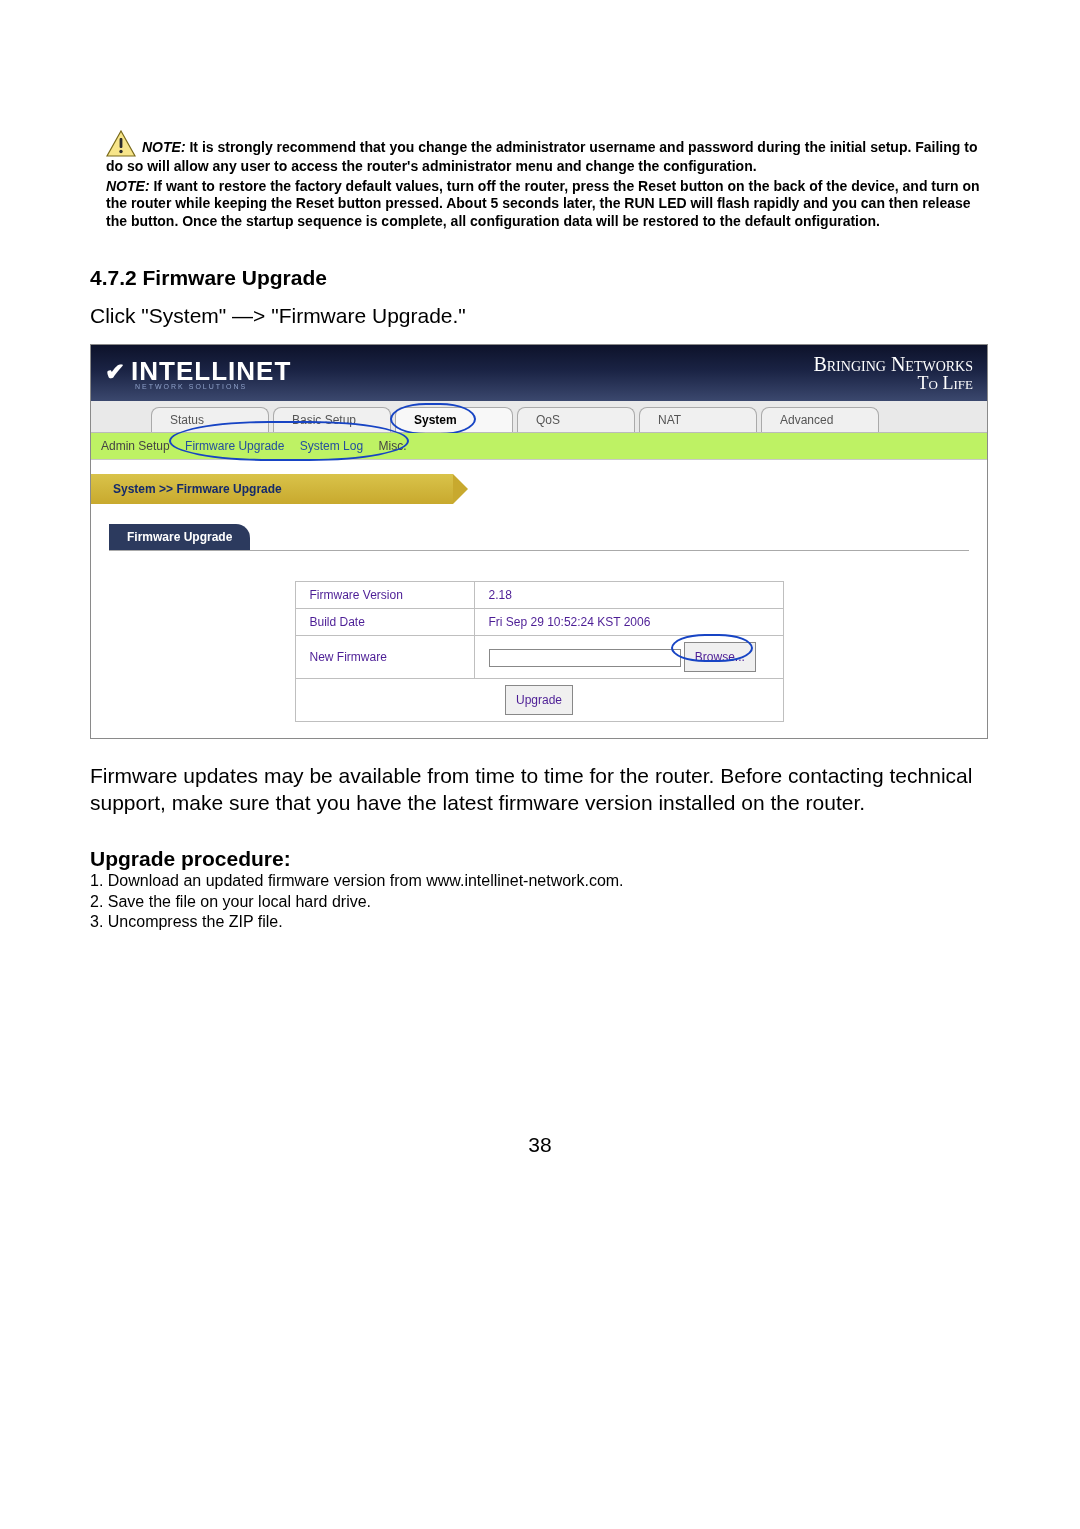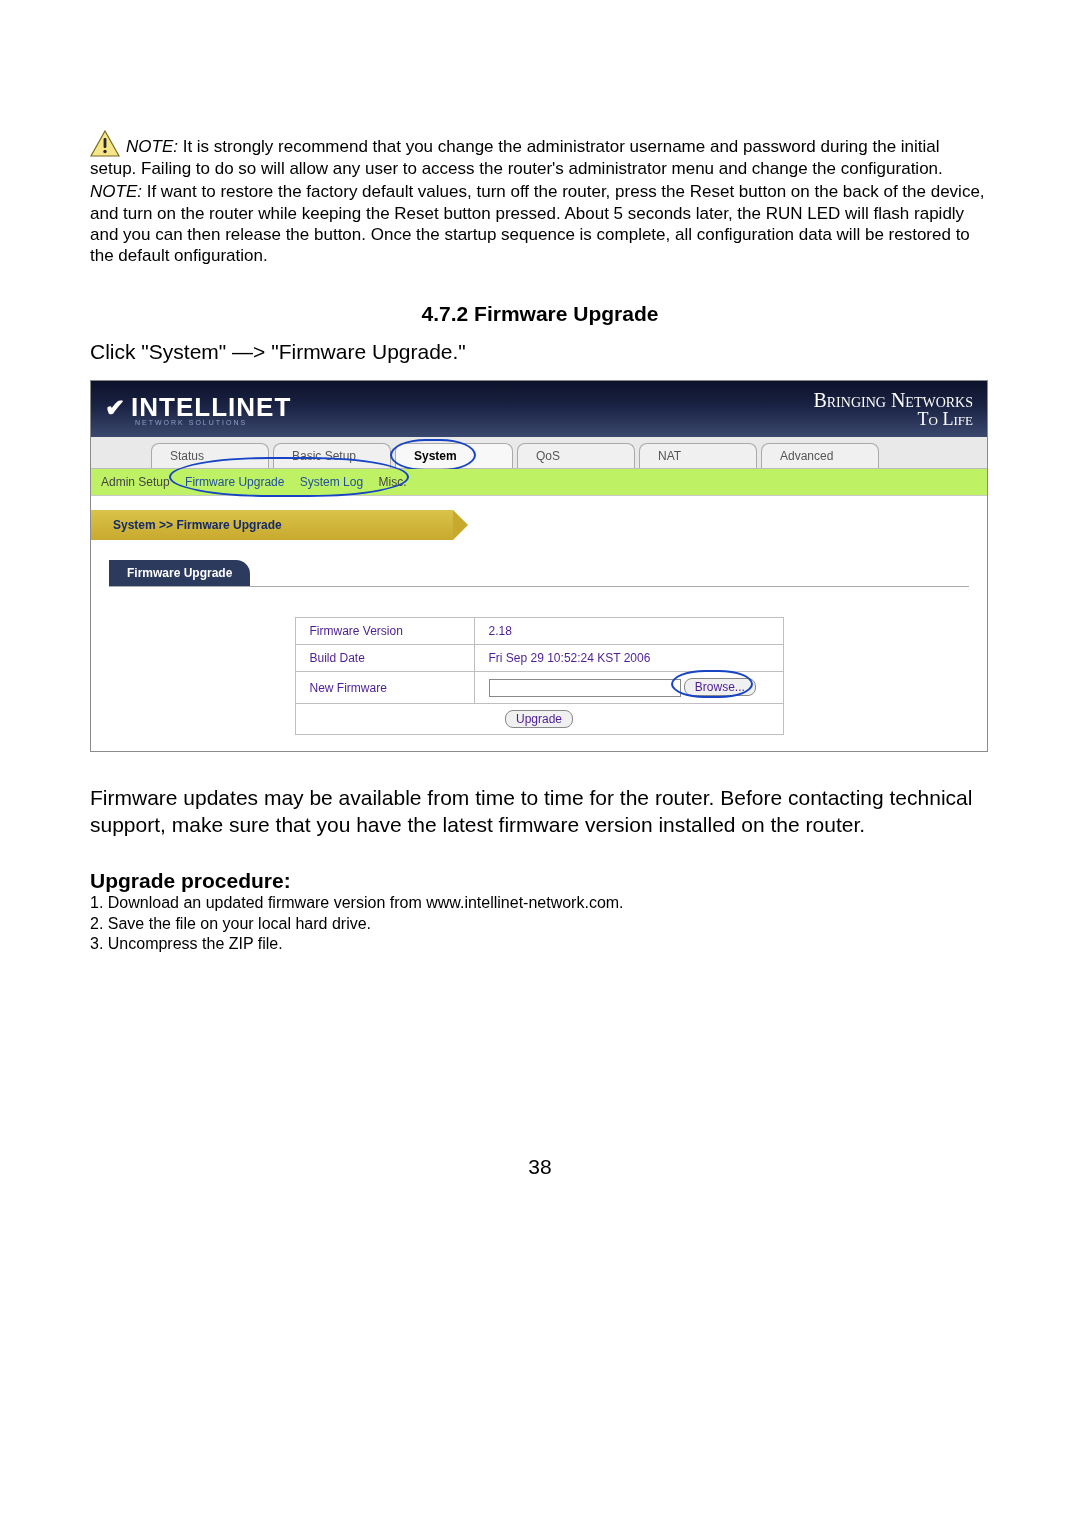--- a/index.html
+++ b/index.html
@@ -8,36 +8,36 @@
     background: #fff;
     font-family: Arial, Helvetica, sans-serif;
     color: #000;
     width: 1080px;
   }
   .page {
     padding: 130px 90px 40px 90px;
     box-sizing: border-box;
   }
   .note-block {
-    font-weight: normal;
-    font-size: 17px;
+    font-weight: bold;
+    font-size: 14px;
     line-height: 1.25;
+    margin-left: 16px;
   }
   .warn-icon {
     display: inline-block;
     vertical-align: -6px;
     margin-right: 6px;
   }
   .warn-icon svg { display:block; }
   .italic { font-style: italic; }
   .section-heading {
     font-weight: bold;
     font-size: 21px;
     margin-top: 36px;
-    text-align: center;
   }
   .instruction {
     font-size: 21px;
     margin-top: 14px;
   }
   
   .screenshot {
     margin-top: 16px;
     border: 1px solid #8a8a8a;
     width: 898px;
@@ -190,37 +190,37 @@
     height:16px;
     border:1px solid #888;
     background:#fff;
     display:inline-block;
     vertical-align:middle;
   }
   .btn {
     font-size:12px;
     border:1px solid #888;
     background:#f0f0f0;
-    padding:1px 10px;
-    border-radius:8px;
+    padding:7px 10px;
+    border-radius:0;
     display:inline-block;
   }
   .upgrade-row td {
     text-align:center;
   }
   .circle-annot {
     border:2px solid #1744c4;
     border-radius: 50% / 60%;
     position:absolute;
     pointer-events:none;
   }
   .rel { position:relative; }
   .body-text {
     font-size:21px;
-    margin-top:33px;
+    margin-top:24px;
     line-height:1.28;
   }
   .procedure-heading {
     font-weight:bold;
     font-size:21px;
     margin-top:30px;
   }
   .steps {
     font-size:16px;
     line-height:1.3;

